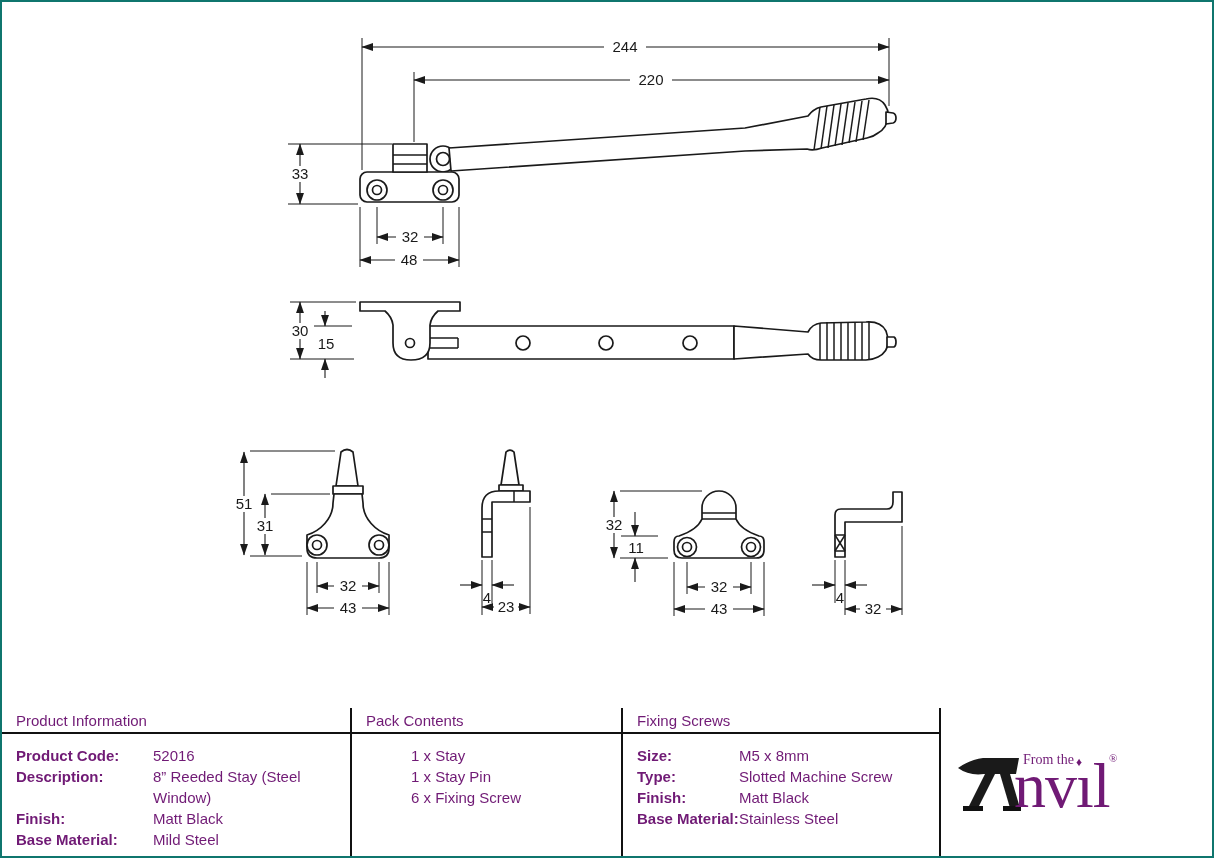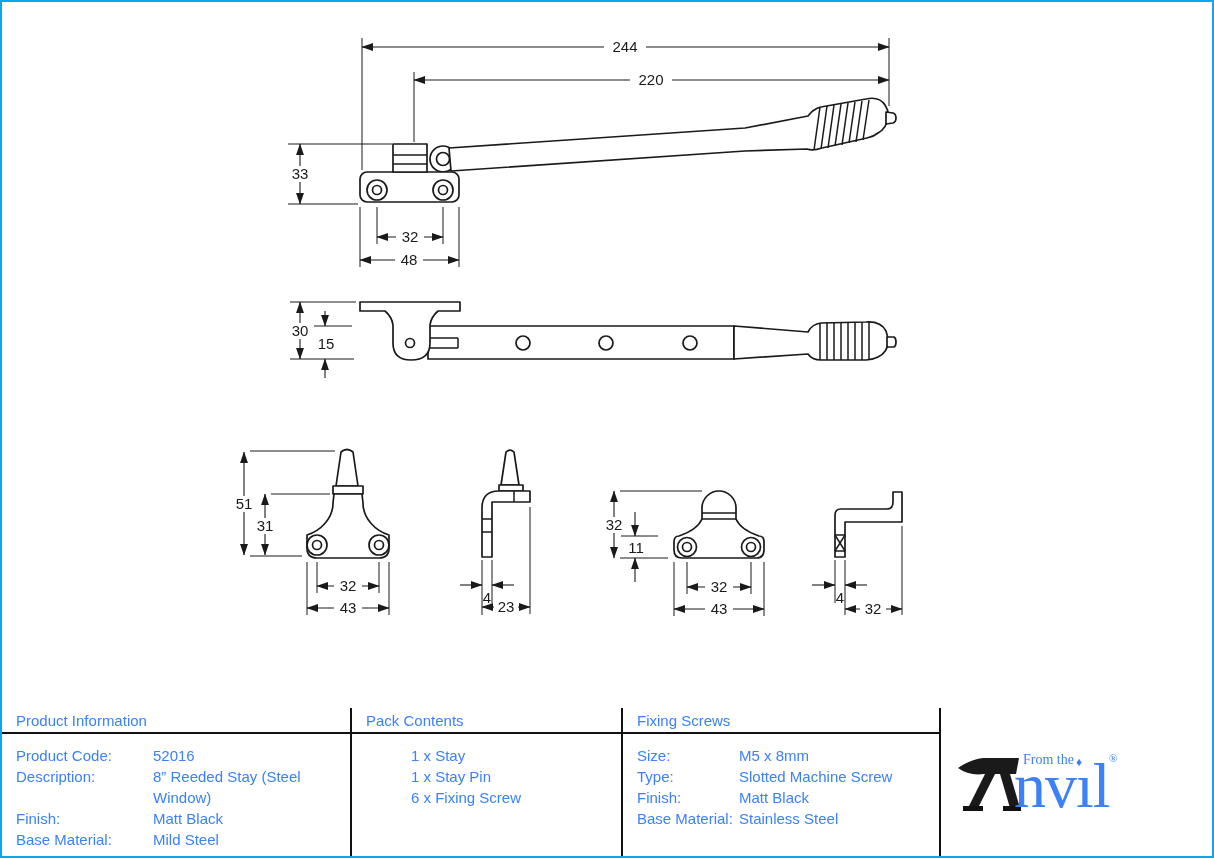--- a/index.html
+++ b/index.html
@@ -1,19 +1,19 @@
 <!DOCTYPE html>
 <html><head>
 <meta charset="utf-8">
 <style>
   html,body{margin:0;padding:0;background:#e8e8e8;}
   .page{
     position:relative;width:1214px;height:858px;margin:0 auto;
-    background:#fff;border:2px solid #0ea5e9;box-sizing:border-box;
-    font-family:"Liberation Sans",sans-serif;color:#3b82f6;overflow:hidden;
+    background:#fff;border:2px solid #0f766e;box-sizing:border-box;
+    font-family:"Liberation Sans",sans-serif;color:#701a75;overflow:hidden;
   }
   svg.drawing{position:absolute;left:0;top:0;display:block;}
   .part{fill:#fff;stroke:#1a1a1a;stroke-width:1.7;stroke-linejoin:round;}
   .pline{fill:none;stroke:#1a1a1a;stroke-width:1.5;}
   .solid{fill:#1a1a1a;stroke:none;}
   .dim{stroke:#1a1a1a;stroke-width:1.1;fill:none;}
   .ext{stroke:#1a1a1a;stroke-width:1;fill:none;}
   .dimtxt{font-family:"Liberation Sans",sans-serif;font-size:15px;fill:#1a1a1a;text-anchor:middle;}
   .lblbg{fill:#fff;}
 
@@ -29,21 +29,21 @@
   .col-product{width:348px;}
   .col-pack{width:271px;border-left:2px solid #111;}
   .col-screws{width:318px;border-left:2px solid #111;}
   .col-logo{flex:1;border-left:2px solid #111;}
   .col-header{
     height:26px;box-sizing:border-box;border-bottom:2px solid #111;
     display:flex;align-items:center;padding:0 14px;font-size:15px;
   }
   .col-body{padding:11px 14px 0 14px;font-size:15px;}
   .kv{display:flex;line-height:21px;}
-  .kv .k{flex:0 0 auto;}
+  .kv .k{flex:0 0 auto;font-weight:bold;}
   .col-product .k{width:137px;}
   .col-screws .k{width:102px;}
   .pack-item{line-height:21px;margin-left:45px;}
 
   .logo-wrap{position:absolute;left:16px;top:40px;width:180px;height:84px;}
   .anvil-a{position:absolute;left:0;top:2px;}
   .from-the{position:absolute;left:66px;top:4px;font-family:"Liberation Serif",serif;font-size:14px;white-space:nowrap;}
   .diamond{position:absolute;left:119px;top:7px;font-size:12px;font-family:"Liberation Serif",serif;}
   .brand-suffix{position:absolute;left:57px;top:8px;font-family:"Liberation Serif",serif;font-size:64px;line-height:60px;letter-spacing:-1px;}
   .reg{position:absolute;left:152px;top:4px;font-size:11px;font-family:"Liberation Serif",serif;}

